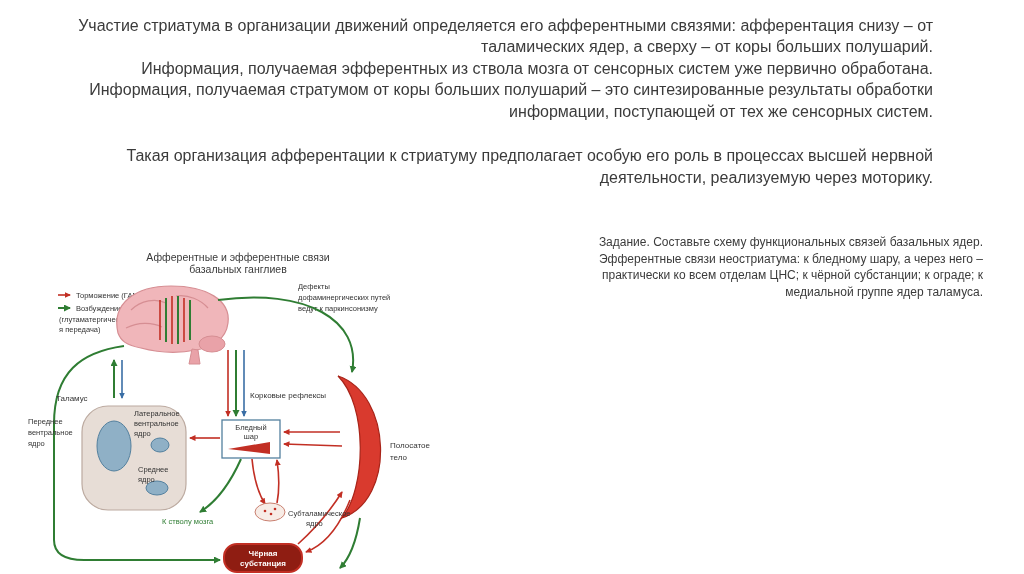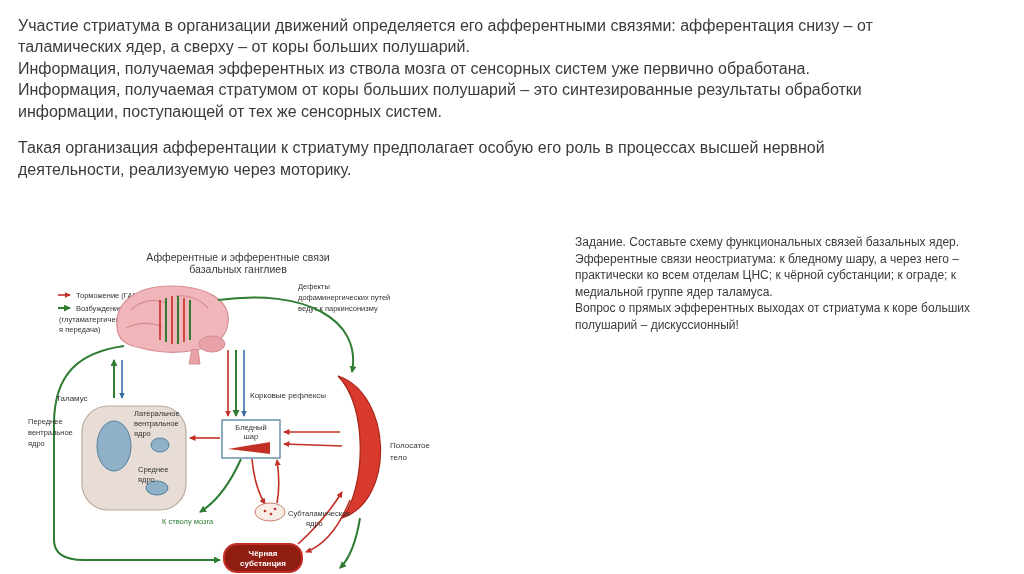--- a/index.html
+++ b/index.html
@@ -4,27 +4,27 @@
 <style>
   * { margin:0; padding:0; box-sizing:border-box; }
   html,body { width:1024px; height:574px; }
   body {
     background:#ffffff;
     font-family:"Liberation Sans","DejaVu Sans",sans-serif;
     color:#3b3b3b;
     position:relative;
     overflow:hidden;
   }
-  .slide { position:absolute; inset:0; }
+  .slide { position:absolute; inset:0;text-align:right; }
   .top-text {
     position:absolute; left:18px; top:15px; width:915px;
     font-size:16px; line-height:1.34;
   }
   .top-text p { margin:0; }
-  .top-text p.gap { margin-top:15px; }
+  .top-text p.gap { margin-top:23px; }
   .task-text {
     position:absolute; left:575px; top:234px; width:408px;
     font-size:12px; line-height:1.38;
   }
   .task-text p { margin:0; }
   .diagram { position:absolute; left:26px; top:248px; width:424px; height:340px; }
   svg { font-family:"Liberation Sans","DejaVu Sans",sans-serif; display:block; }
 
   .t-title { font-size:10.5px; fill:#3a3a3a; }
   .t-lbl   { font-size:8px;  fill:#333; }
@@ -56,21 +56,20 @@
   <div class="top-text">
     <p>Участие стриатума в организации движений определяется его афферентными связями: афферентация снизу – от таламических ядер, а сверху – от коры больших полушарий.</p>
     <p>Информация, получаемая эфферентных из ствола мозга от сенсорных систем уже первично обработана.</p>
     <p>Информация, получаемая стратумом от коры больших полушарий – это синтезированные результаты обработки информации, поступающей от тех же сенсорных систем.</p>
     <p class="gap">Такая организация афферентации к стриатуму предполагает особую его роль в процессах высшей нервной деятельности, реализуемую через моторику.</p>
   </div>
 
   <div class="task-text">
     <p>Задание. Составьте схему функциональных связей базальных ядер.</p>
     <p>Эфферентные связи неостриатума: к бледному шару, а через него – практически ко всем отделам ЦНС; к чёрной субстанции; к ограде; к медиальной группе ядер таламуса.</p>
-    <p>Вопрос о прямых эфферентных выходах от стриатума к коре больших полушарий – дискуссионный!</p>
   </div>
 
   <div class="diagram">
     <svg viewBox="0 0 424 338" width="424" height="338">
       <defs>
         <marker id="mr" markerWidth="7" markerHeight="7" refX="5.5" refY="3" orient="auto" markerUnits="userSpaceOnUse">
           <path d="M0,0 L6.5,3 L0,6 Z" class="fill-red"></path>
         </marker>
         <marker id="mg" markerWidth="8" markerHeight="8" refX="6" refY="3.5" orient="auto" markerUnits="userSpaceOnUse">
           <path d="M0,0 L7,3.5 L0,7 Z" class="fill-green"></path>

